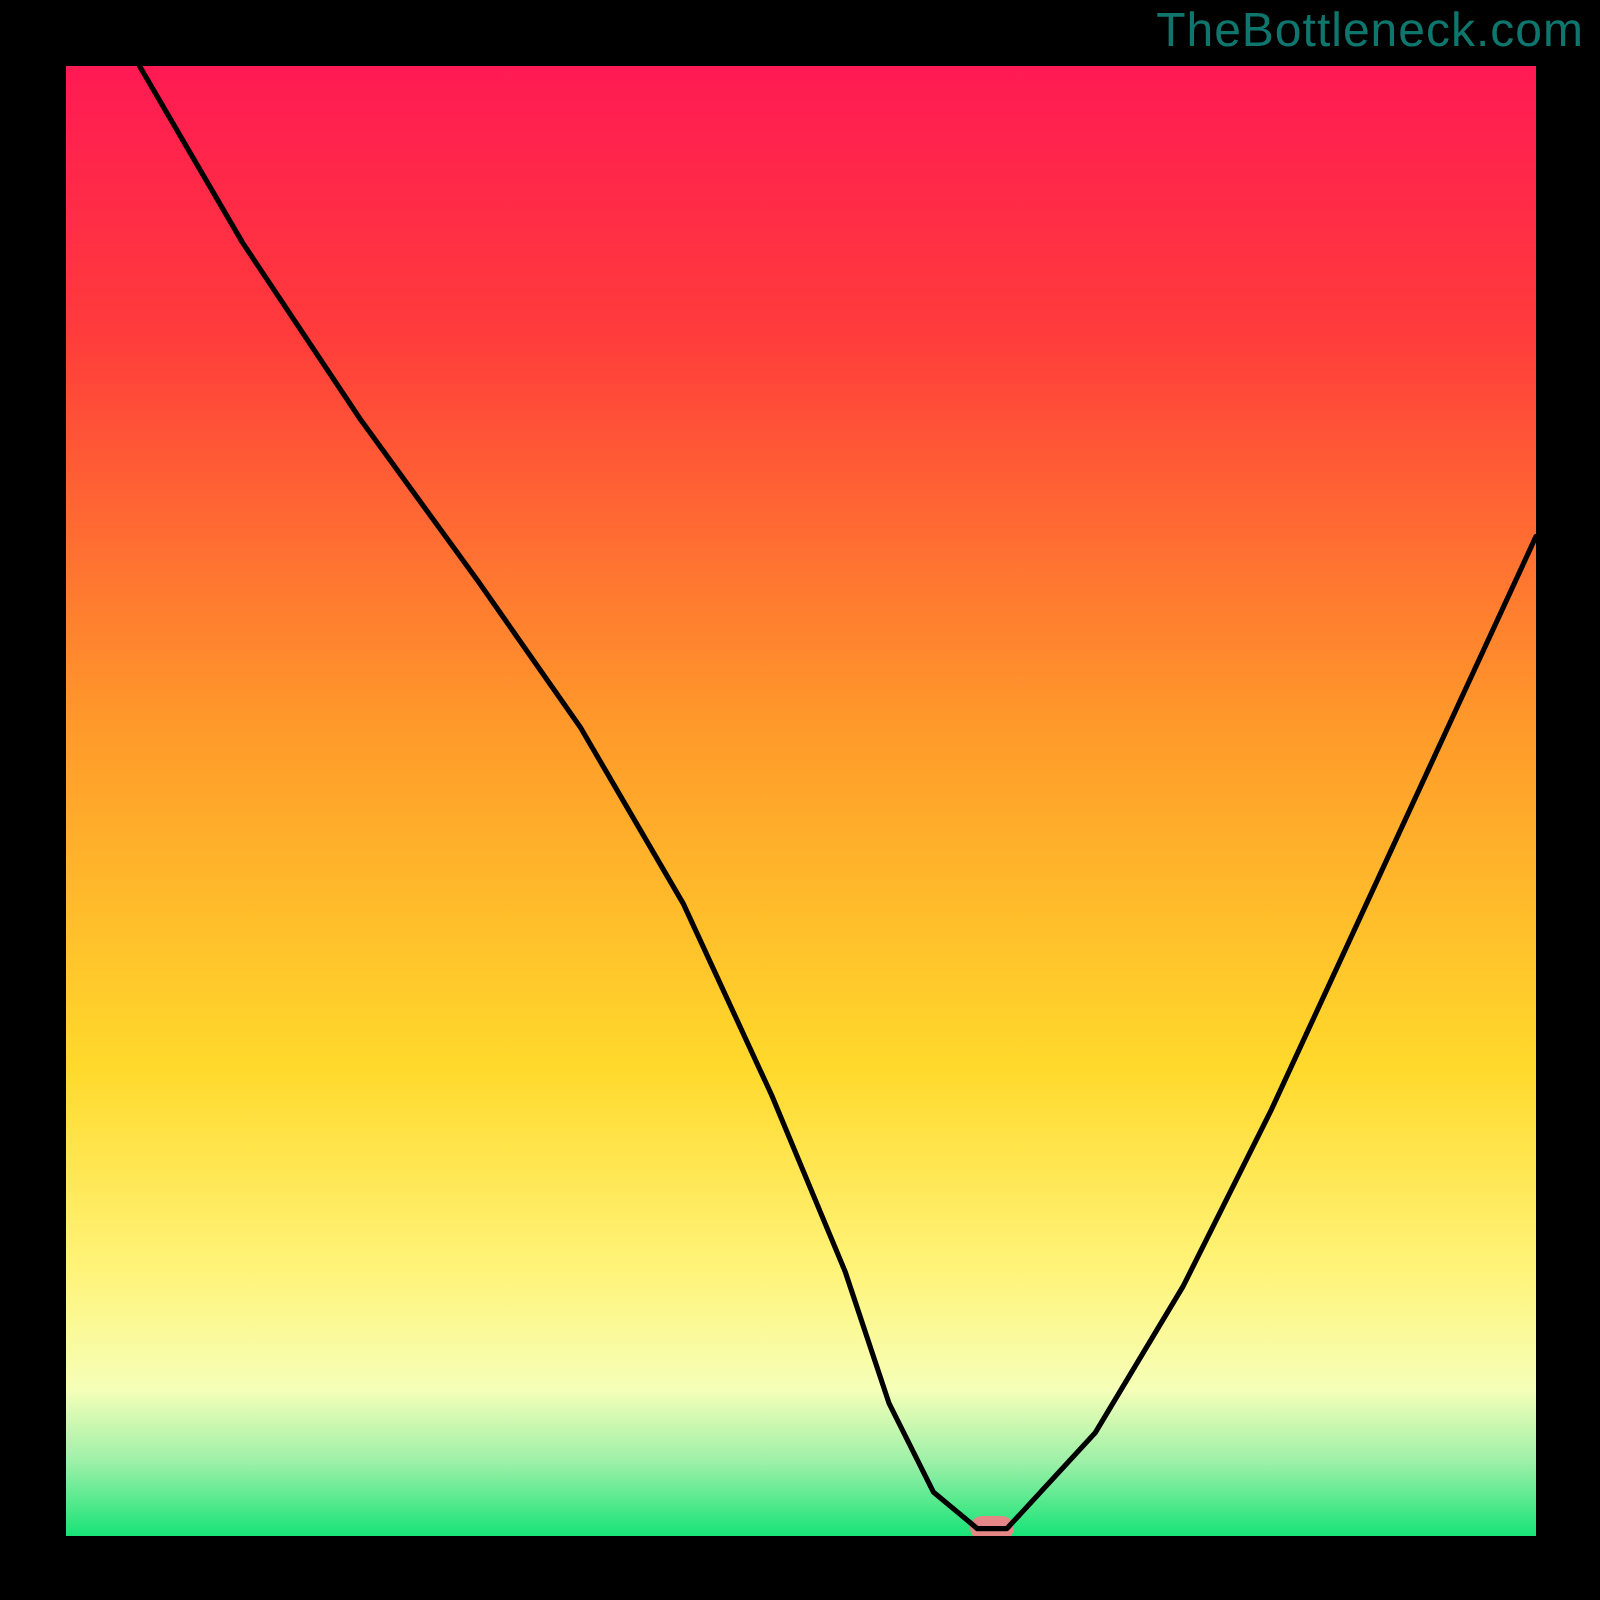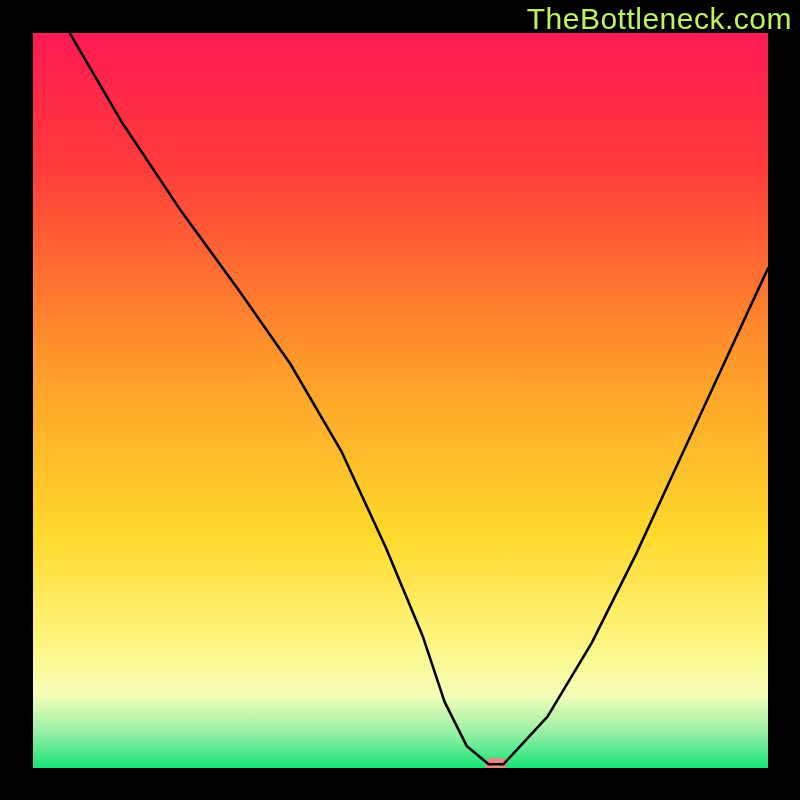--- a/index.html
+++ b/index.html
@@ -14,22 +14,22 @@
   .frame {
     position: relative;
     width: 800px;
     height: 800px;
     background: #000;
   }
   .watermark {
     position: absolute;
     top: 2px;
     right: 8px;
-    color: #bef264;
-    font-size: 30px;
+    color: #0f766e;
+    font-size: 24px;
     font-weight: 500;
     letter-spacing: 0.5px;
     z-index: 30;
     text-align: center;
   }
   .plot {
     position: absolute;
     left: 33px;
     top: 33px;
     width: 735px;

